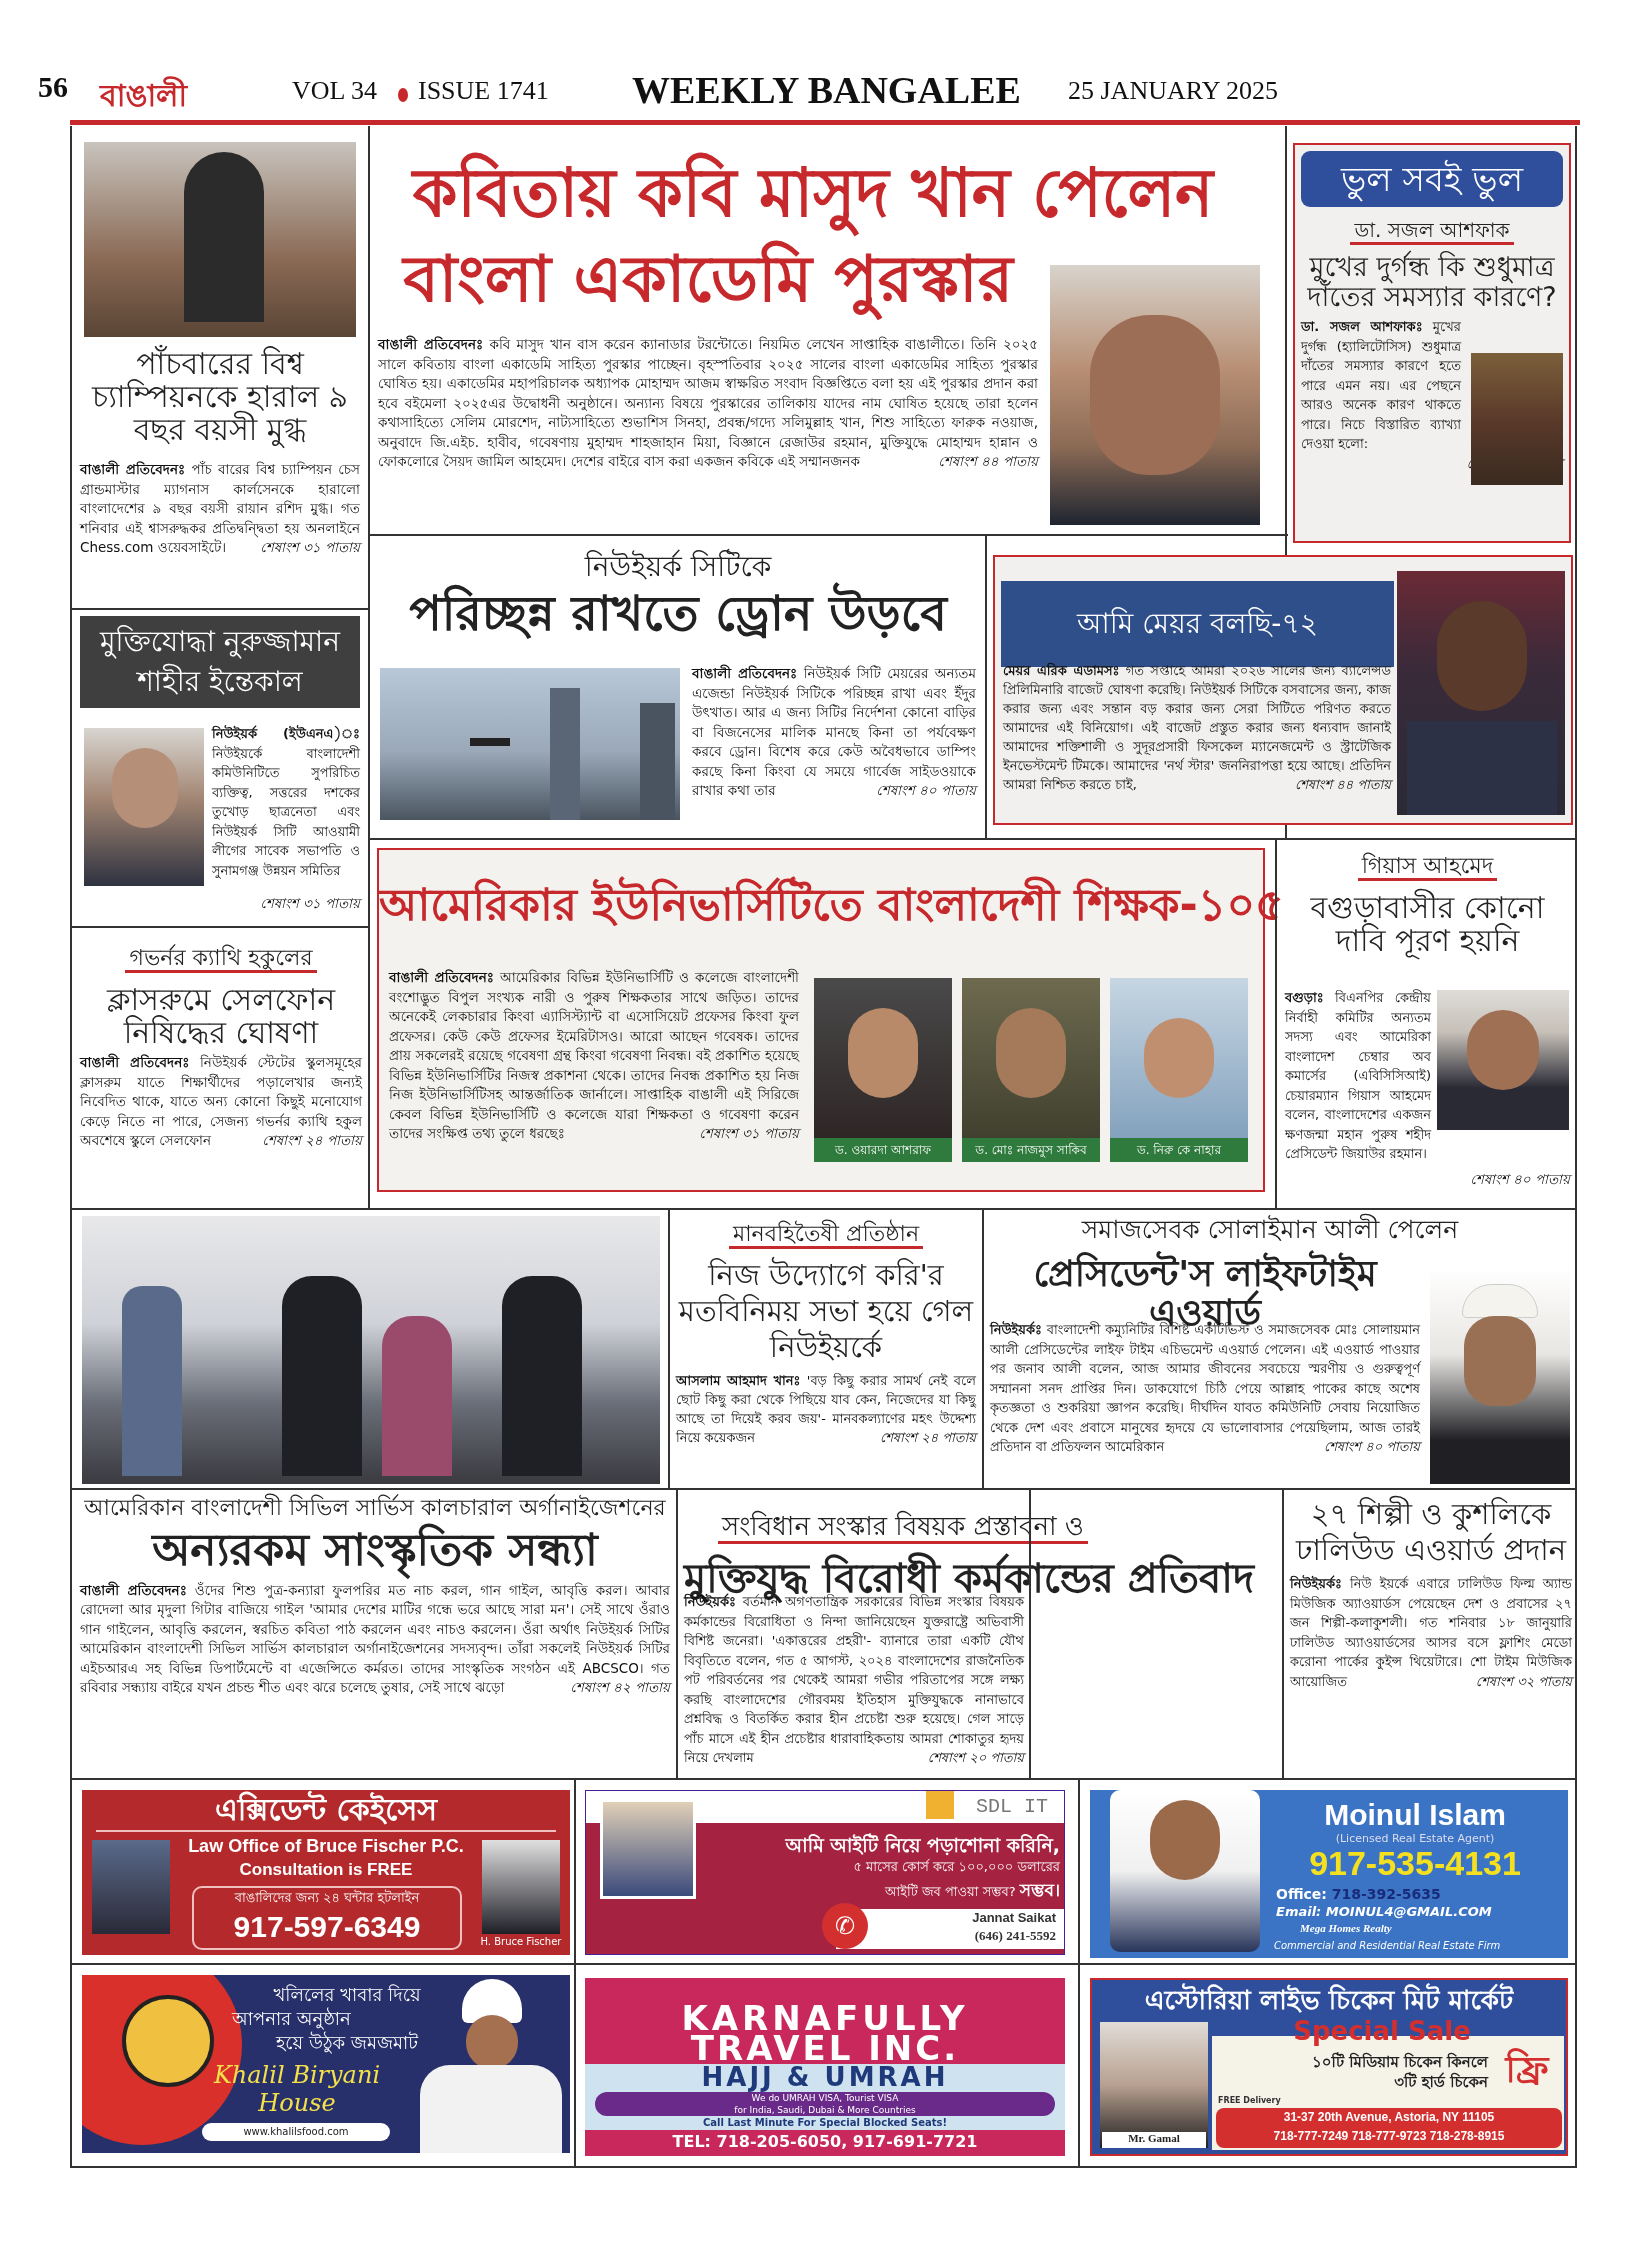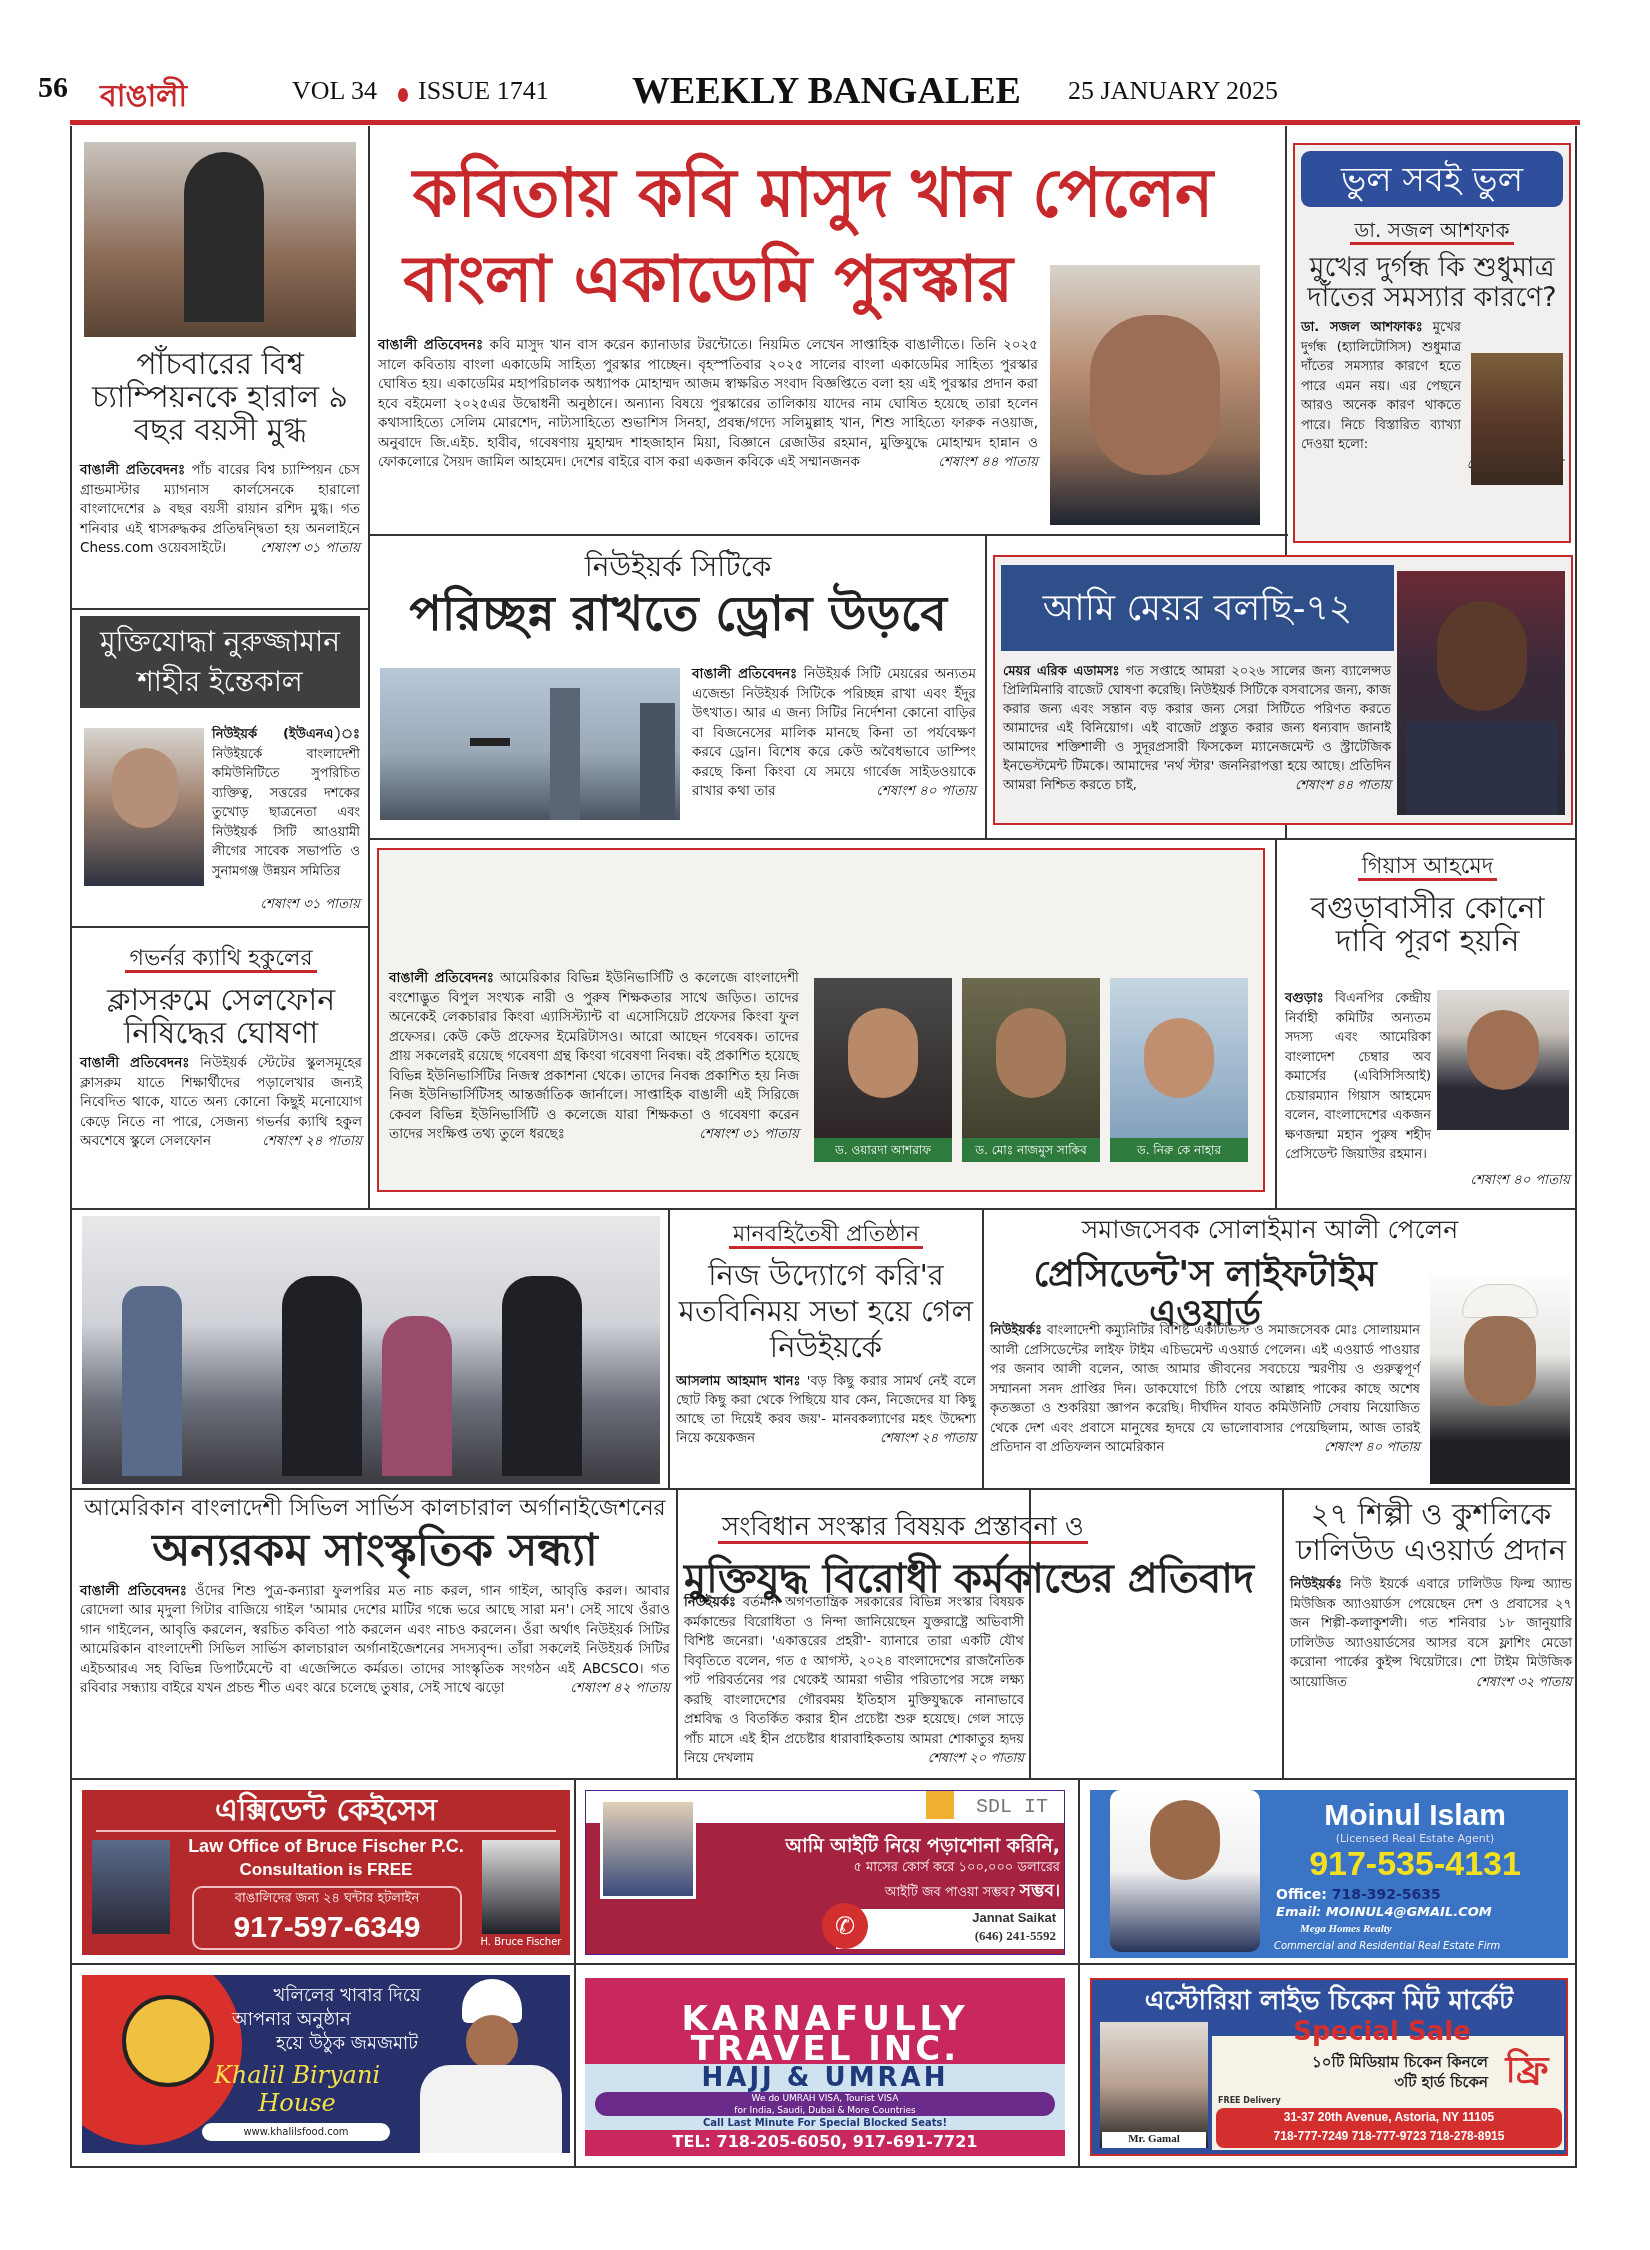--- a/index.html
+++ b/index.html
@@ -79,36 +79,37 @@
   <div class="photo" style="left:2px;top:116px;width:300px;height:152px;background:linear-gradient(#b8c8d8,#9aa8b8 55%,#4a5560)">
       <div style="position:absolute;left:170px;top:20px;width:30px;height:132px;background:#5a6575"></div>
       <div style="position:absolute;left:260px;top:35px;width:35px;height:117px;background:#4a5360"></div>
       <div style="position:absolute;left:90px;top:70px;width:40px;height:8px;background:#222"></div>
     </div>
   <div class="body" style="position:absolute;left:314px;top:112px;width:284px"><b>বাঙালী প্রতিবেদনঃ</b> <span>নিউইয়র্ক সিটি মেয়রের অন্যতম এজেন্ডা নিউইয়র্ক সিটিকে পরিচ্ছন্ন রাখা এবং ইঁদুর উৎখাত। আর এ জন্য সিটির নির্দেশনা কোনো বাড়ির বা বিজনেসের মালিক মানছে কিনা তা পর্যবেক্ষণ করবে ড্রোন। বিশেষ করে কেউ অবৈধভাবে ডাম্পিং করছে কিনা কিংবা যে সময়ে গার্বেজ সাইডওয়াকে রাখার কথা তার</span> <span class="cont">শেষাংশ ৪০ পাতায়</span></div>
 </div>
 <div class="vline" style="left:985px;top:534px;height:304px"></div>
 
 <div class="abs" style="left:993px;top:555px;width:580px;height:270px;border:2px solid #c6282b;background:#f1f0ee;padding:6px">
-  <div style="position:absolute;left:6px;top:8px;width:393px;height:86px;background:#2f4f8a;color:#fff;font-size:36px;line-height:86px;text-align:center">আমি মেয়র বলছি-৭২</div>
+  <div style="position:absolute;left:6px;top:24px;width:393px;height:86px;background:#2f4f8a;color:#fff;font-size:28px;line-height:86px;text-align:center">আমি মেয়র বলছি-৭২</div>
   <div class="photo" style="left:402px;top:14px;width:168px;height:244px;background:linear-gradient(#6a2a35,#3a2a3a 40%,#2a2a35)">
       <div style="position:absolute;left:40px;top:30px;width:90px;height:110px;border-radius:45px;background:#5a3a2a"></div>
       <div style="position:absolute;left:10px;top:150px;width:150px;height:100px;background:#2d3145"></div>
     </div>
   <div class="body" style="position:absolute;top:104px;left:8px;width:388px;font-size:13px;line-height:19px"><b>মেয়র এরিক এডামসঃ</b> <span>গত সপ্তাহে আমরা ২০২৬ সালের জন্য ব্যালেন্সড প্রিলিমিনারি বাজেট ঘোষণা করেছি। নিউইয়র্ক সিটিকে বসবাসের জন্য, কাজ করার জন্য এবং সন্তান বড় করার জন্য সেরা সিটিতে পরিণত করতে আমাদের এই বিনিয়োগ। এই বাজেট প্রস্তুত করার জন্য ধন্যবাদ জানাই আমাদের শক্তিশালী ও সুদূরপ্রসারী ফিসকেল ম্যানেজমেন্ট ও স্ট্রাটেজিক ইনভেস্টমেন্ট টিমকে। আমাদের 'নর্থ স্টার' জননিরাপত্তা হয়ে আছে। প্রতিদিন আমরা নিশ্চিত করতে চাই,</span> <span class="cont">শেষাংশ ৪৪ পাতায়</span></div>
 </div>
 <div class="hline" style="left:368px;top:838px;width:1207px"></div>
 
 <div class="abs" style="left:80px;top:940px;width:282px;height:260px">
   <div class="kicker" style="font-size:22px"><span>গভর্নর ক্যাথি হকুলের</span></div>
   <div class="hl" style="font-size:30px;margin-top:6px">ক্লাসরুমে সেলফোন নিষিদ্ধের ঘোষণা</div>
   <div class="body" style="margin-top:4px"><b>বাঙালী প্রতিবেদনঃ</b> <span>নিউইয়র্ক স্টেটের স্কুলসমূহের ক্লাসরুম যাতে শিক্ষার্থীদের পড়ালেখার জন্যই নিবেদিত থাকে, যাতে অন্য কোনো কিছুই মনোযোগ কেড়ে নিতে না পারে, সেজন্য গভর্নর ক্যাথি হকুল অবশেষে স্কুলে সেলফোন</span> <span class="cont">শেষাংশ ২৪ পাতায়</span></div>
 </div>
 
 <div class="abs" style="left:377px;top:848px;width:888px;height:344px;border:2px solid #c6282b;background:#f3f2ef">
+  <div style="color:#c6282b;font-size:44px;line-height:110px;font-weight:bold;text-align:center;white-space:nowrap">আমেরিকার ইউনিভার্সিটিতে বাংলাদেশী শিক্ষক-১০৫</div>
   <div class="body" style="position:absolute;left:10px;top:118px;width:410px;font-size:13.5px;line-height:19.5px"><b>বাঙালী প্রতিবেদনঃ</b> <span>আমেরিকার বিভিন্ন ইউনিভার্সিটি ও কলেজে বাংলাদেশী বংশোদ্ভুত বিপুল সংখ্যক নারী ও পুরুষ শিক্ষকতার সাথে জড়িত। তাদের অনেকেই লেকচারার কিংবা এ্যাসিস্ট্যান্ট বা এসোসিয়েট প্রফেসর কিংবা ফুল প্রফেসর। কেউ কেউ প্রফেসর ইমেরিটাসও। আরো আছেন গবেষক। তাদের প্রায় সকলেরই রয়েছে গবেষণা গ্রন্থ কিংবা গবেষণা নিবন্ধ। বই প্রকাশিত হয়েছে বিভিন্ন ইউনিভার্সিটির নিজস্ব প্রকাশনা থেকে। তাদের নিবন্ধ প্রকাশিত হয় নিজ নিজ ইউনিভার্সিটিসহ আন্তর্জাতিক জার্নালে। সাপ্তাহিক বাঙালী এই সিরিজে কেবল বিভিন্ন ইউনিভার্সিটি ও কলেজে যারা শিক্ষকতা ও গবেষণা করেন তাদের সংক্ষিপ্ত তথ্য তুলে ধরছেঃ</span> <span class="cont">শেষাংশ ৩১ পাতায়</span></div>
   <div class="photo" style="left:435px;top:128px;width:138px;height:184px;background:linear-gradient(#4a4a4a,#2a2020)">
       <div style="position:absolute;left:34px;top:30px;width:70px;height:90px;border-radius:35px;background:#b98a6a"></div>
       <div style="position:absolute;bottom:0;width:100%;background:#2f7a3d;color:#fff;font-size:12px;text-align:center;line-height:24px">ড. ওয়ারদা আশরাফ</div>
     </div>
   <div class="photo" style="left:583px;top:128px;width:138px;height:184px;background:linear-gradient(#6d6a4f,#3a3a2a)">
       <div style="position:absolute;left:34px;top:30px;width:70px;height:90px;border-radius:35px;background:#a57a5a"></div>
       <div style="position:absolute;bottom:0;width:100%;background:#2f7a3d;color:#fff;font-size:12px;text-align:center;line-height:24px">ড. মোঃ নাজমুস সাকিব</div>
     </div>
   <div class="photo" style="left:731px;top:128px;width:138px;height:184px;background:linear-gradient(#c6d6e2,#7a9ab8)">

